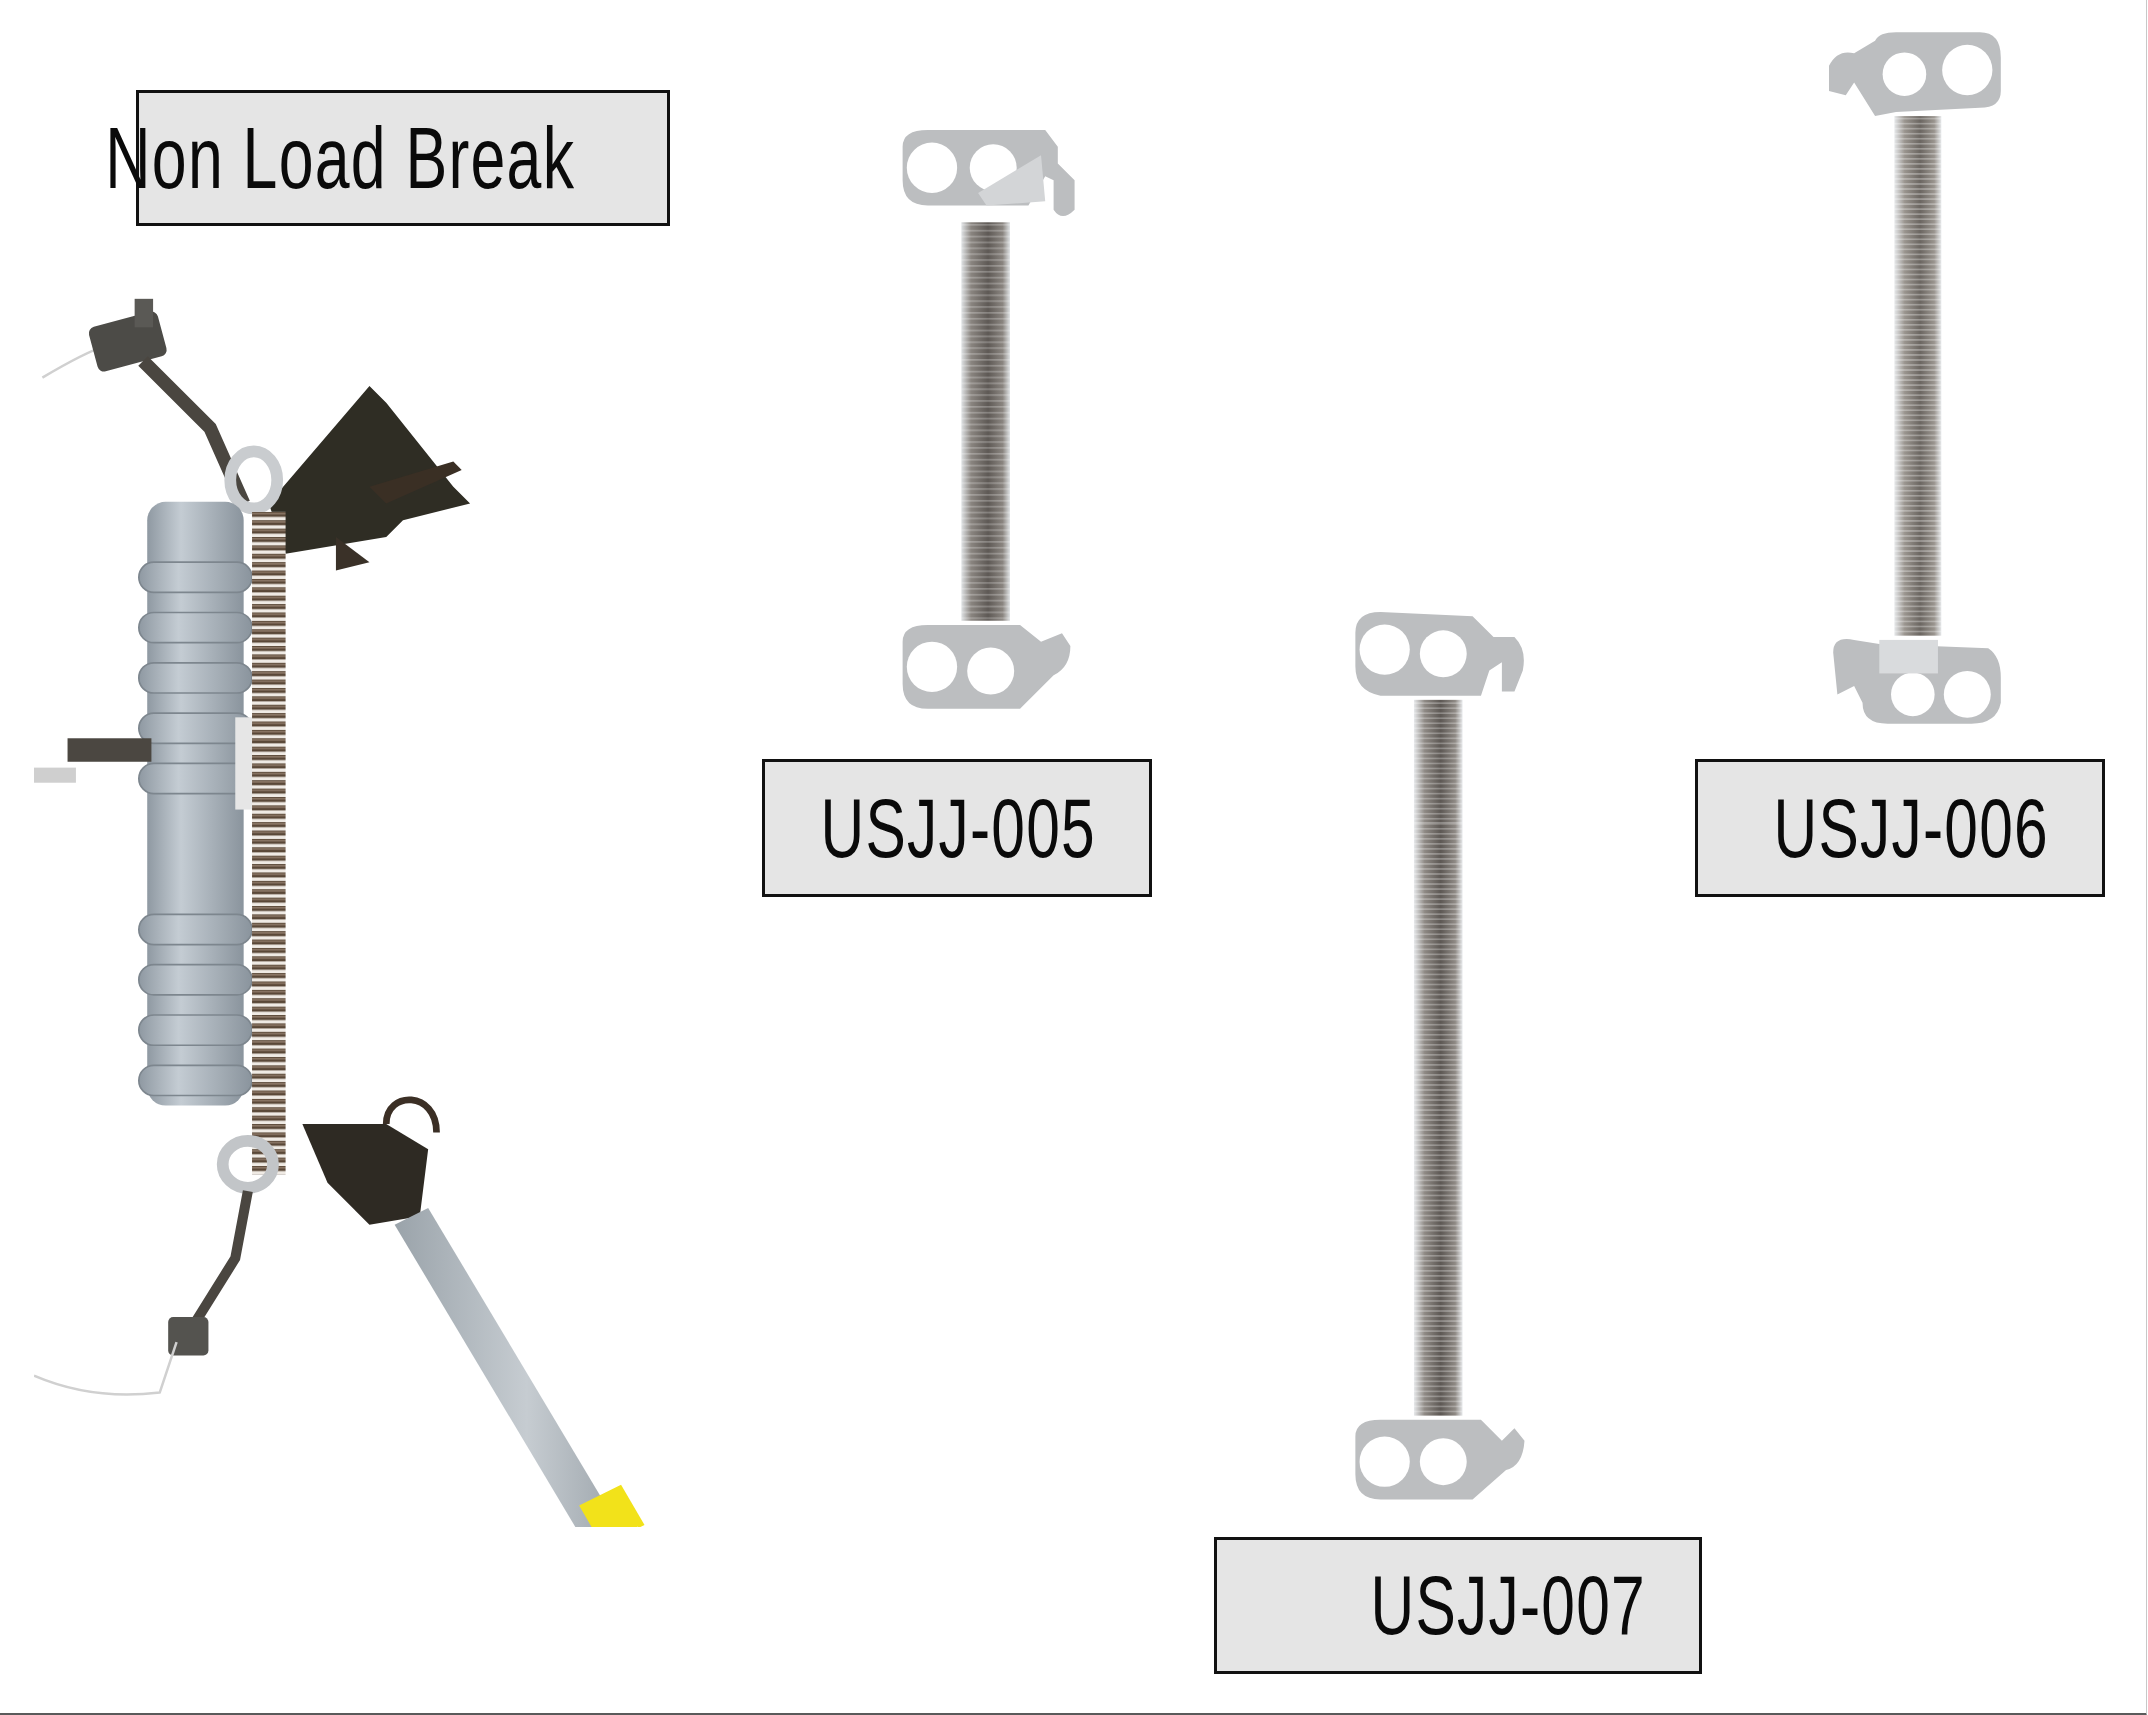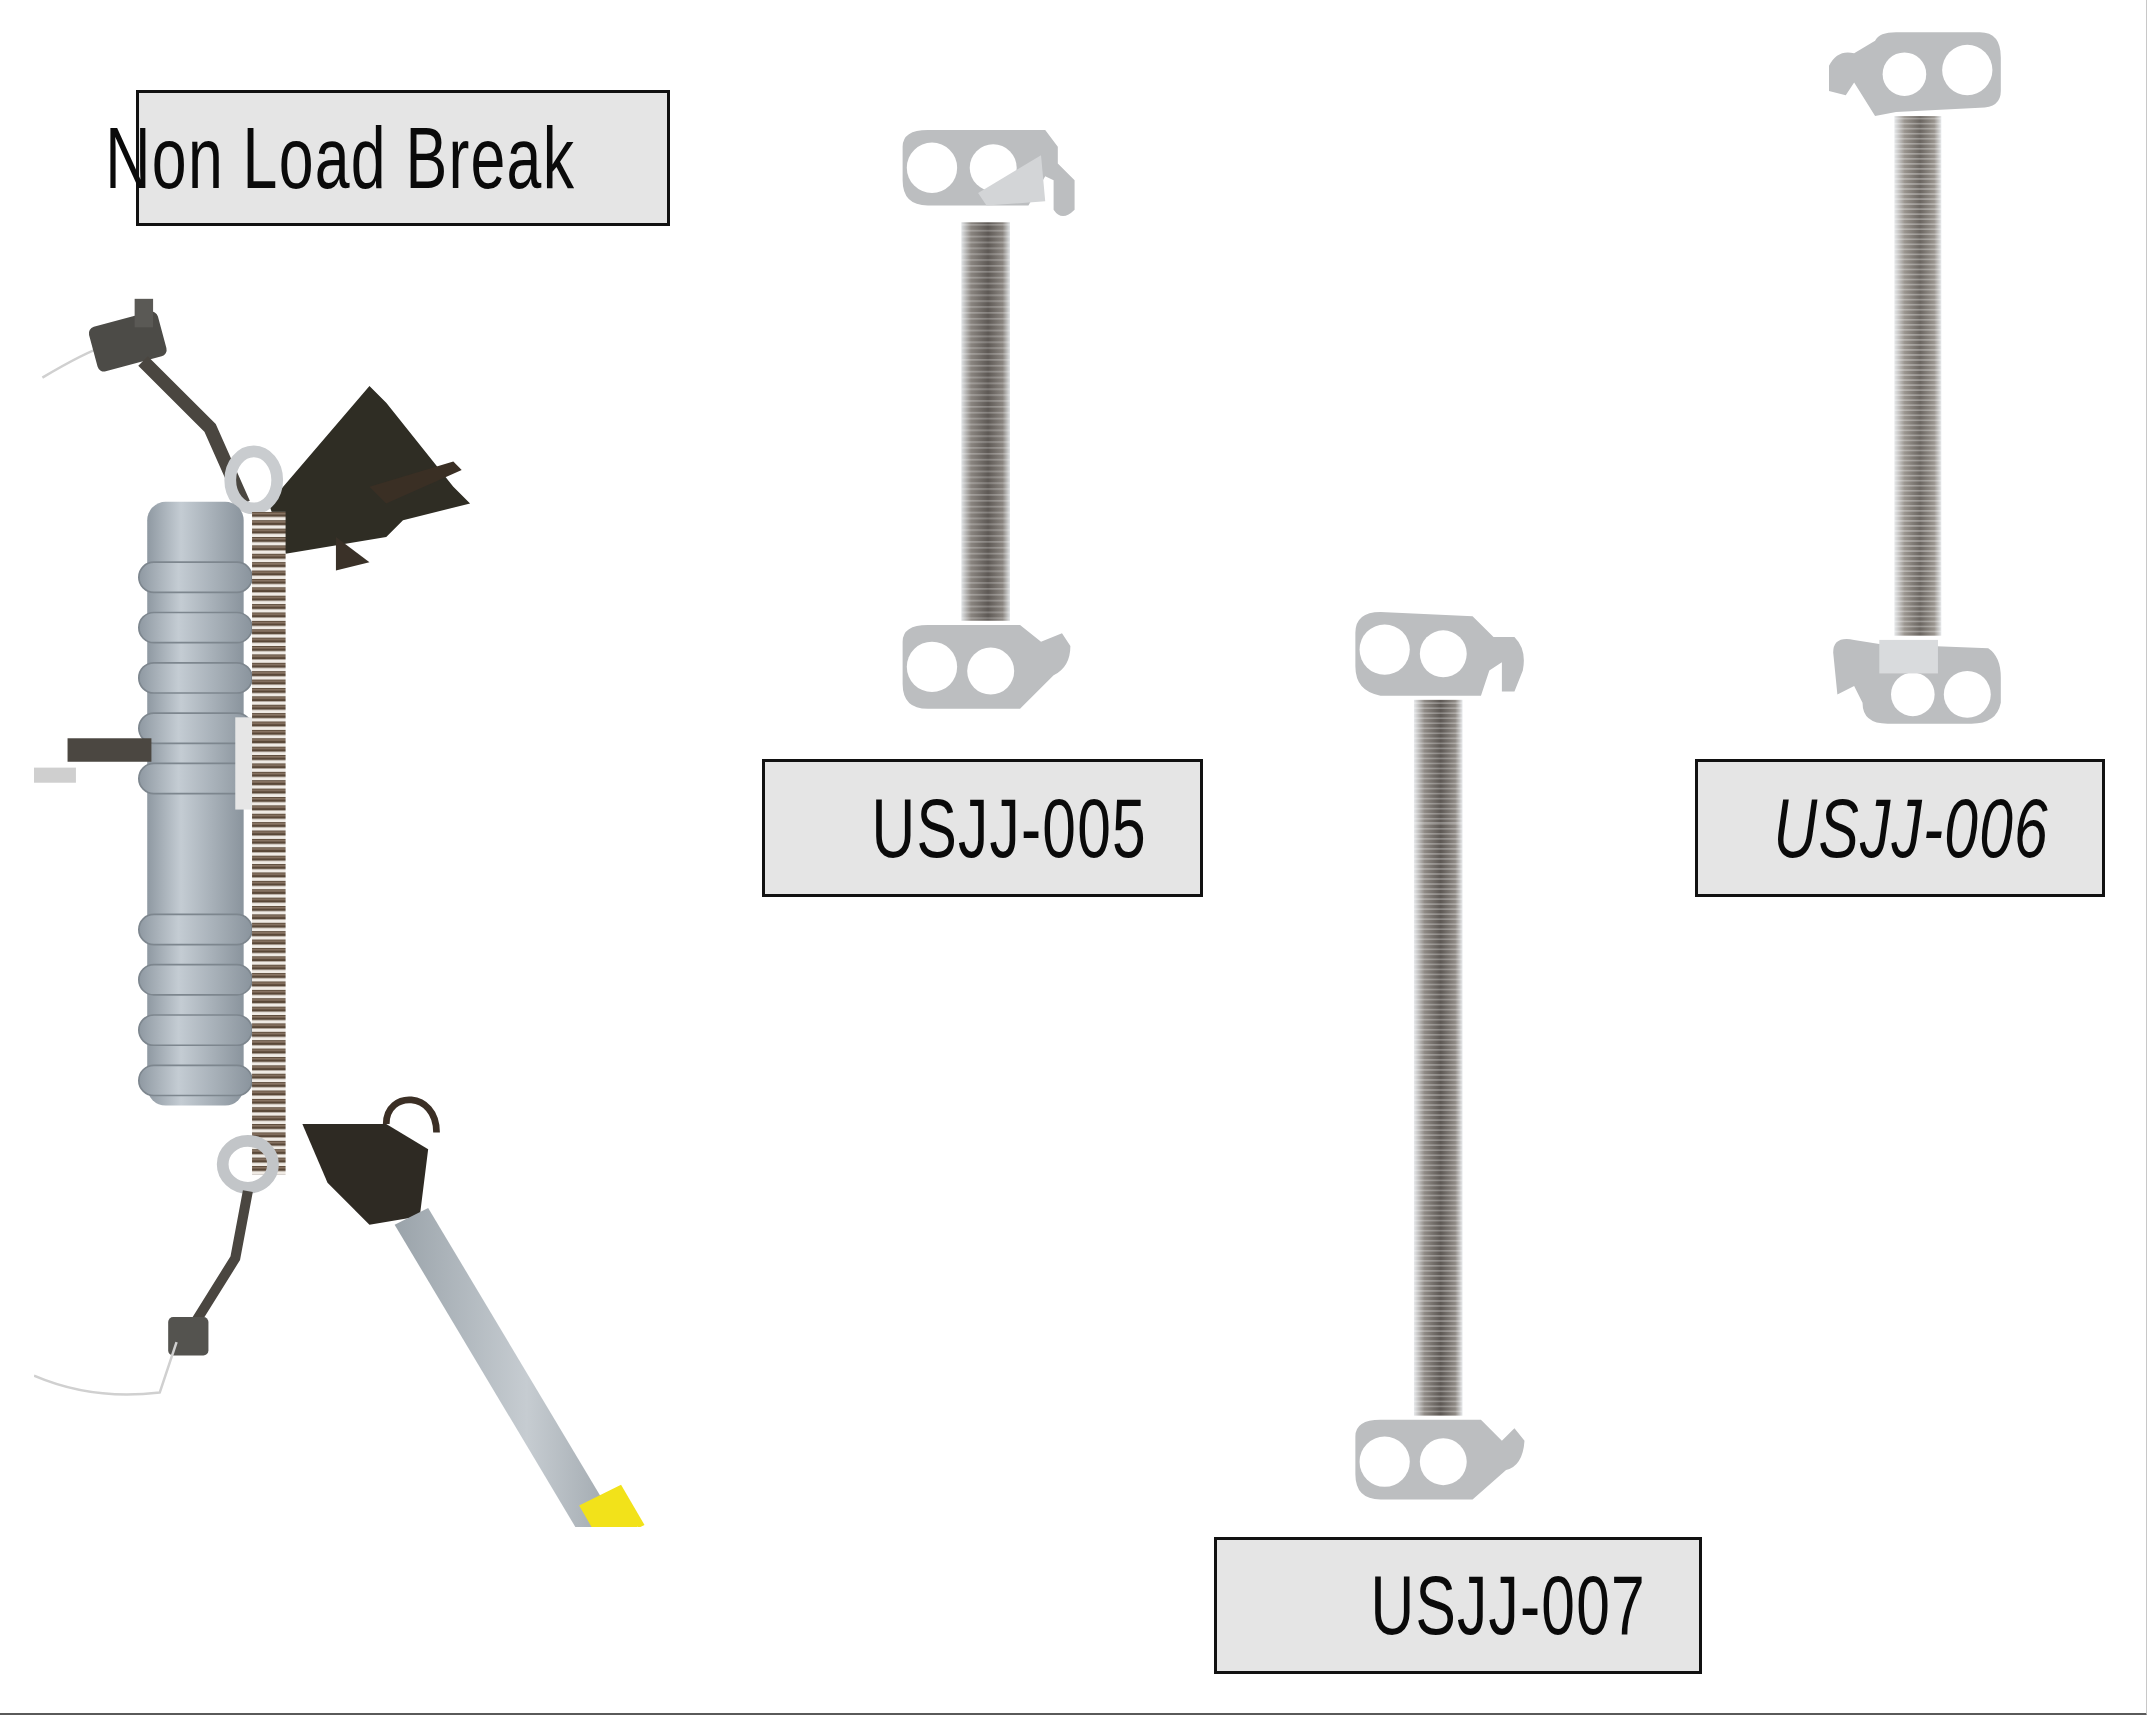--- a/index.html
+++ b/index.html
@@ -7,22 +7,22 @@
          font-family: "Liberation Sans", "DejaVu Sans", sans-serif; }
   .page-frame { position: absolute; left: 0; top: 0; width: 2146px; height: 1713px;
                 border-right: 1.7px solid #c8c8c8; border-bottom: 3.4px solid #5a5a5a; }
   .label-box { position: absolute; border: 3.4px solid #111; background: #e5e5e5;
                box-sizing: border-box; display: flex; align-items: center; justify-content: flex-end; }
   .label-text { font-family: "Liberation Sans", "DejaVu Sans", sans-serif; color: #0a0a0a;
                 transform: scaleX(0.72); transform-origin: center; white-space: nowrap;
                 letter-spacing: 1.7px; }
   #box-title { left: 136px; top: 90px; width: 534px; height: 136px; }
   #box-title .label-text { font-size: 87px; }
-  #box-005 { left: 762px; top: 759px; width: 441px; height: 138px; }
-  #box-006 { left: 1695px; top: 759px; width: 410px; height: 138px; font-style: italic; }
+  #box-005 { left: 762px; top: 759px; width: 390px; height: 138px; }
+  #box-006 { left: 1695px; top: 759px; width: 410px; height: 138px; }
   #box-007 { left: 1214px; top: 1537px; width: 488px; height: 137px; }
   .code-label { font-size: 84px; }
   .photo { position: absolute; }
 </style>
 </head>
 <body>
 
 <div class="page-frame"></div>
 
 <div class="label-box" id="box-title">

